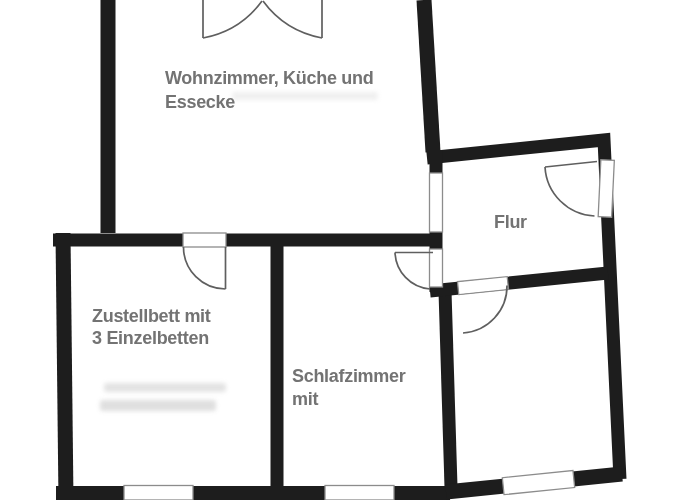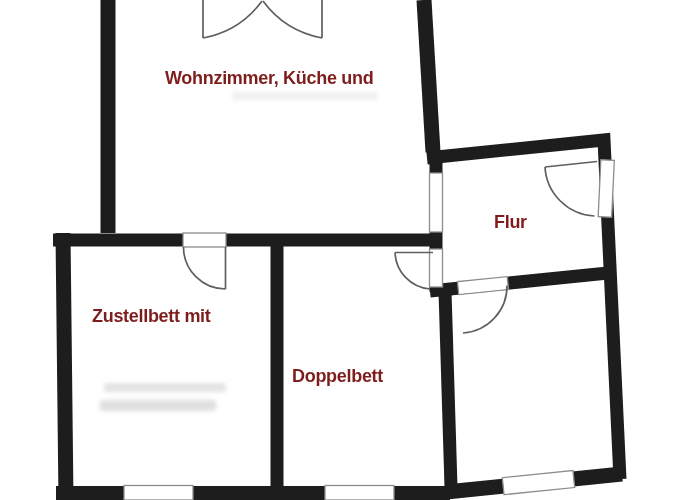--- a/index.html
+++ b/index.html
@@ -2,21 +2,21 @@
 <html><head>
 <meta charset="utf-8">
 <style>
   html,body{margin:0;padding:0;background:#fff;}
   #stage{
     position:relative;width:700px;height:500px;overflow:hidden;
     background:#fff;font-family:"Liberation Sans",sans-serif;
   }
   #plan-svg{position:absolute;left:0;top:0;}
   .room-label{
-    position:absolute;font-weight:700;color:#7f1d1d;
+    position:absolute;font-weight:700;color:#737373;
     font-size:18px;line-height:23px;letter-spacing:-0.3px;white-space:nowrap;
   }
   .room-label span{display:block;}
   .lbl-wohnzimmer{left:165px;top:66px;line-height:24px;}
   .lbl-flur{left:494px;top:211px;}
   .lbl-einzel{left:92px;top:305px;line-height:22px;}
   .lbl-doppel{left:292px;top:365px;}
   .lbl-bad{left:484px;top:374px;}
   .blur-bar{
     position:absolute;background:#b9b9b9;border-radius:3px;
@@ -92,32 +92,35 @@
 
       <path d="M395,252.5 H433"></path>
       <path d="M395,252.5 A38,38 0 0 0 430,289"></path>
 
       <path d="M507,285.5 A47,47 0 0 1 463,333"></path>
     </g>
   </svg>
 
   <div class="room-label lbl-wohnzimmer">
     <span>Wohnzimmer, Küche und</span>
+    <span>Essecke</span>
   </div>
 
   <div class="room-label lbl-flur">
     <span>Flur</span>
   </div>
 
   <div class="room-label lbl-einzel">
     <span>Zustellbett mit</span>
+    <span>3 Einzelbetten</span>
   </div>
 
   <div class="room-label lbl-doppel">
-    <span>Doppelbett</span>
+    <span>Schlafzimmer</span>
+    <span>mit</span>
   </div>
 
 
   <div class="blur-bar bb1"></div>
   <div class="blur-bar bb2"></div>
   <div class="blur-bar bb3"></div>
 
 </div>
 
 </body></html>

